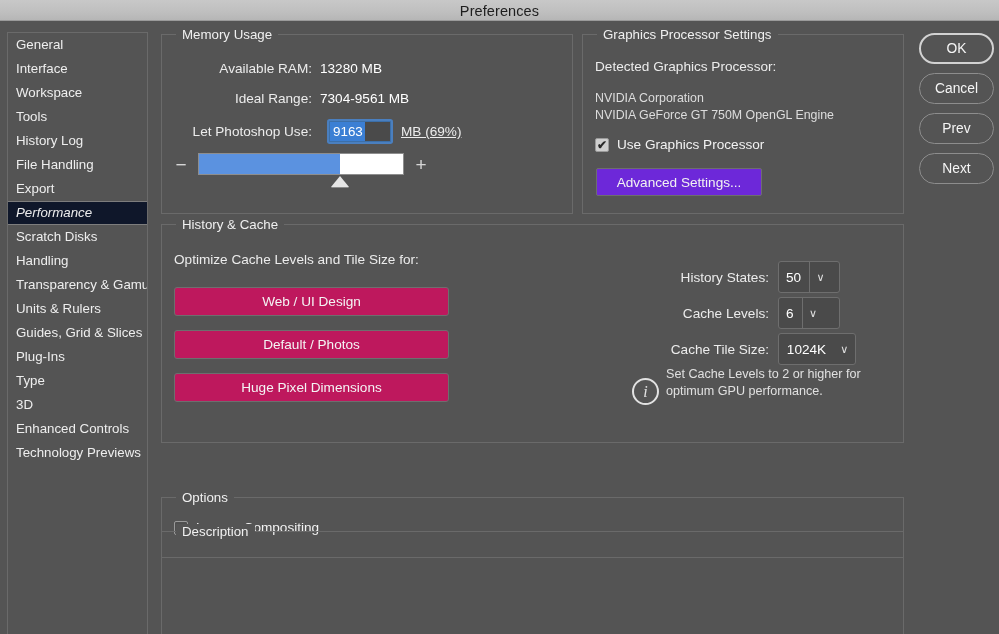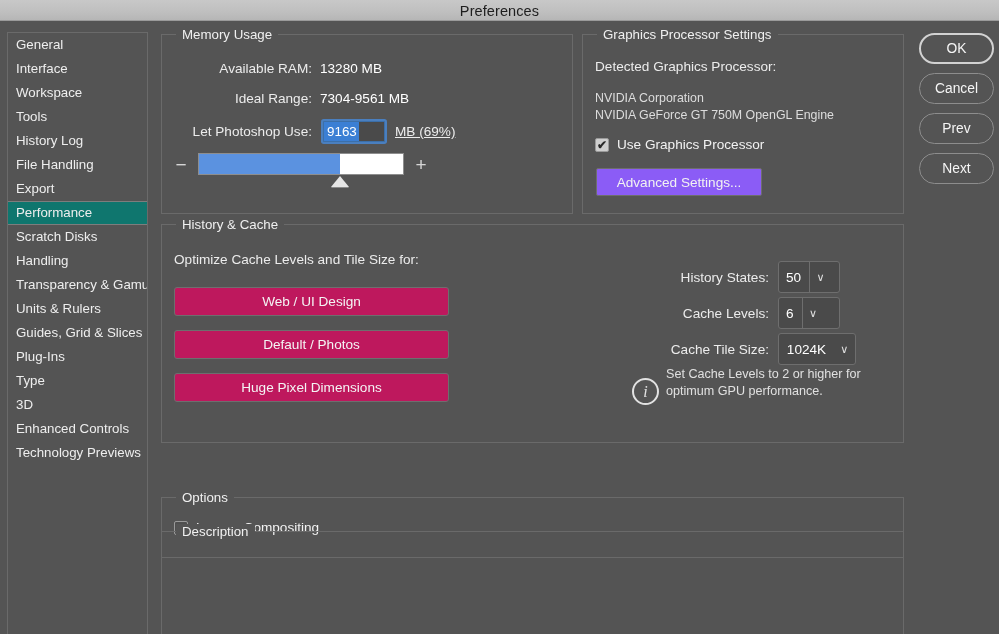--- a/index.html
+++ b/index.html
@@ -47,24 +47,25 @@
   }
   .side-item {
     height: 24px;
     line-height: 24px;
     padding-left: 8px;
     font-size: 13.3px;
     color: #eeeeee;
     white-space: nowrap;
   }
   .side-item.selected {
-    background: #0f766e;
+    background: #0f172a;
     border-top: 1px solid #7d7d7d;
     border-bottom: 1px solid #7d7d7d;
     line-height: 22px;
+    font-style: italic;
   }
 
   
   .group {
     position: absolute;
     border: 1px solid #6a6a6a;
     background: transparent;
   }
   .group > .legend {
     position: absolute;
@@ -104,21 +105,21 @@
 
   
   .num-field {
     position: relative;
     width: 62px; height: 21px;
     background: #4a4a4a;
     border: 1px solid #3c6fa8;
     box-shadow: 0 0 0 2px #4a7fbf;
     border-radius: 1px;
     display: flex; align-items: center;
-    margin: 0 2px 0 3px;
+    margin: 0 2px 0 9px;
     overflow: hidden;
   }
   .num-field .sel {
     background: #3b7fd4;
     color: #ffffff;
     font-size: 13.4px;
     padding: 0 2px 0 3px;
     line-height: 19px;
     height: 19px;
   }
@@ -202,21 +203,21 @@
     line-height: 12px;
     font-weight: bold;
   }
   .cbox.unchecked {
     background: #4f4f4f;
     border: 1px solid #9a9a9a;
   }
 
   .btn-flat {
     position: absolute;
-    background: #8b5cf6;
+    background: #6d28d9;
     border: 1px solid #6e6e6e;
     border-radius: 2px;
     color: #f2f2f2;
     font-size: 13.6px;
     display: flex; align-items: center; justify-content: center;
   }
   #btn-advanced { left: 13px; top: 133px; width: 166px; height: 28px; }
 
   
   #cache-optimize-label {

